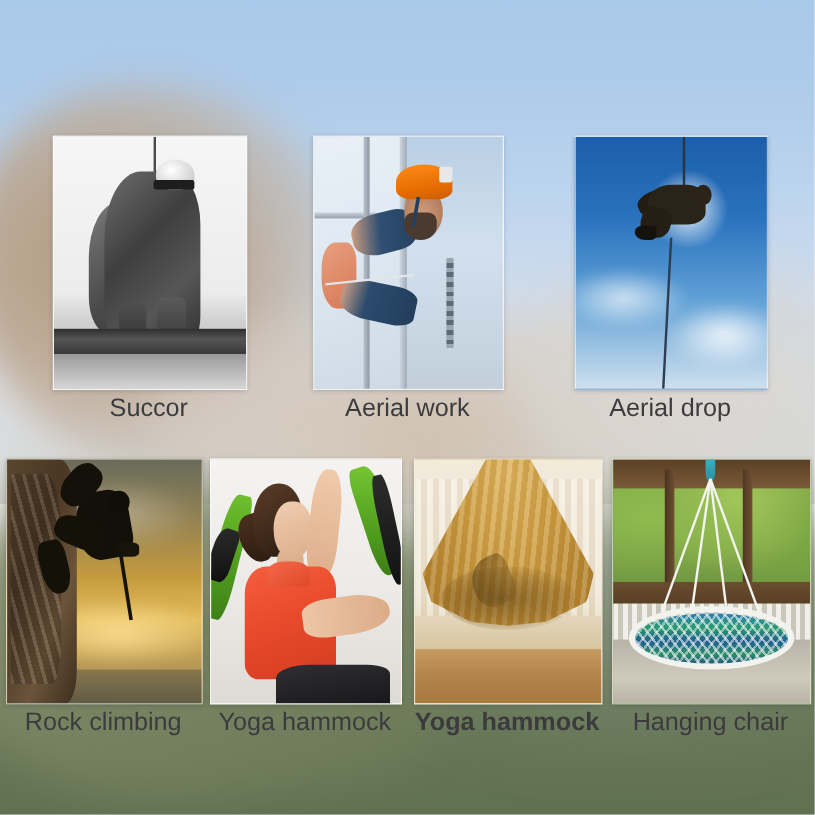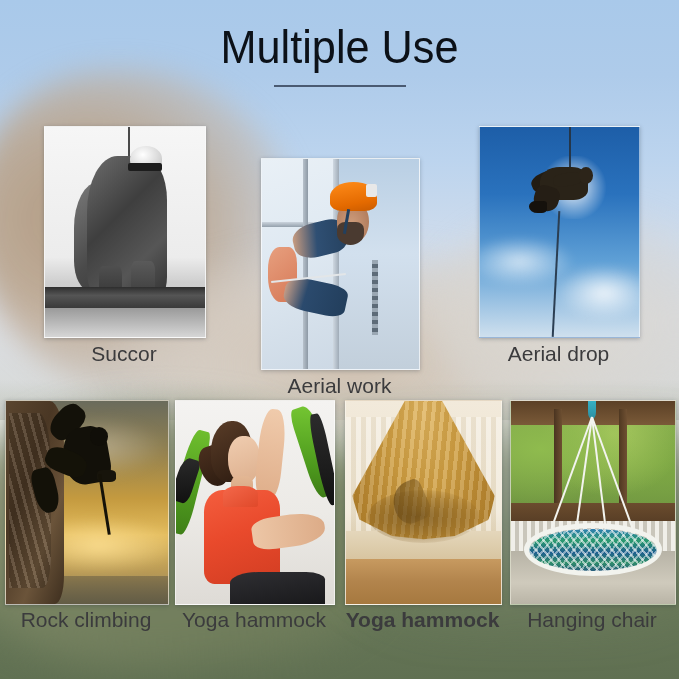--- a/index.html
+++ b/index.html
@@ -87,22 +87,22 @@
   }
   .title-rule {
     margin: 14px auto 0 auto;
     width: 132px;
     height: 2px;
     background: #4a5a72;
   }
 
   
   .row { position: absolute; left: 0; width: 679px; }
-  .row-top { top: 126px; height: 250px; text-align: center; }
-  .row-bottom { top: 400px; height: 250px; }
+  .row-top { top: 113px; height: 250px; text-align: center; }
+  .row-bottom { top: 382px; height: 250px; }
 
   .card { position: absolute; top: 0; }
   .photo {
     position: relative;
     overflow: hidden;
     background: #cfd6dd;
     border: 1px solid rgba(255,255,255,0.55);
     box-shadow: 0 1px 4px rgba(40,50,60,0.30);
   }
   .caption {
@@ -529,44 +529,40 @@
 <div id="root">
 
   <div class="bg-layer bg-sky"></div>
   <div class="bg-layer bg-mountain-left"></div>
   <div class="bg-layer bg-mountain-mid"></div>
   <div class="bg-layer bg-mountain-right"></div>
   <div class="bg-layer bg-forest"></div>
   <div class="bg-layer bg-forest-ridge"></div>
   <div class="bg-layer bg-forest-haze"></div>
 
-  <div class="title-wrap">
-    <div class="title">Multiple Use</div>
-    <div class="title-rule"></div>
-  </div>
 
   <div class="row row-top">
 
     <div class="card" style="left:44px;width:160px;">
       <div class="photo p1" style="width:160px;height:210px;">
         <div class="bw-wall"></div>
         <div class="bw-rope"></div>
         <div class="bw-body2"></div>
         <div class="bw-body"></div>
         <div class="bw-leg"></div>
         <div class="bw-leg2"></div>
         <div class="bw-helmet"></div>
         <div class="bw-helmet-band"></div>
         <div class="bw-beam"></div>
         <div class="bw-floor"></div>
       </div>
       <div class="caption cap-top">Succor</div>
     </div>
 
-    <div class="card" style="left:261px;width:157px;margin-top:32px;">
+    <div class="card" style="left:261px;width:157px;">
       <div class="photo p2" style="width:157px;height:210px;">
         <div class="w-sky"></div>
         <div class="w-glass"></div>
         <div class="w-reflect"></div>
         <div class="w-frame-h"></div>
         <div class="w-frame-v"></div>
         <div class="w-frame-v2"></div>
         <div class="w-harness"></div>
         <div class="w-torso"></div>
         <div class="w-arm"></div>

